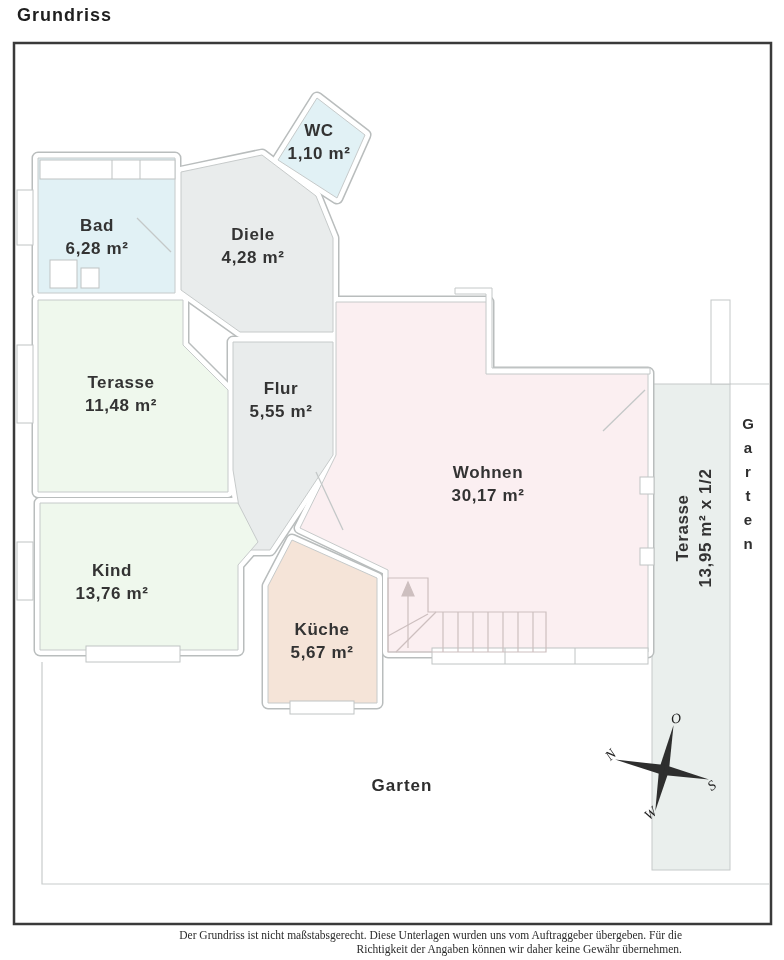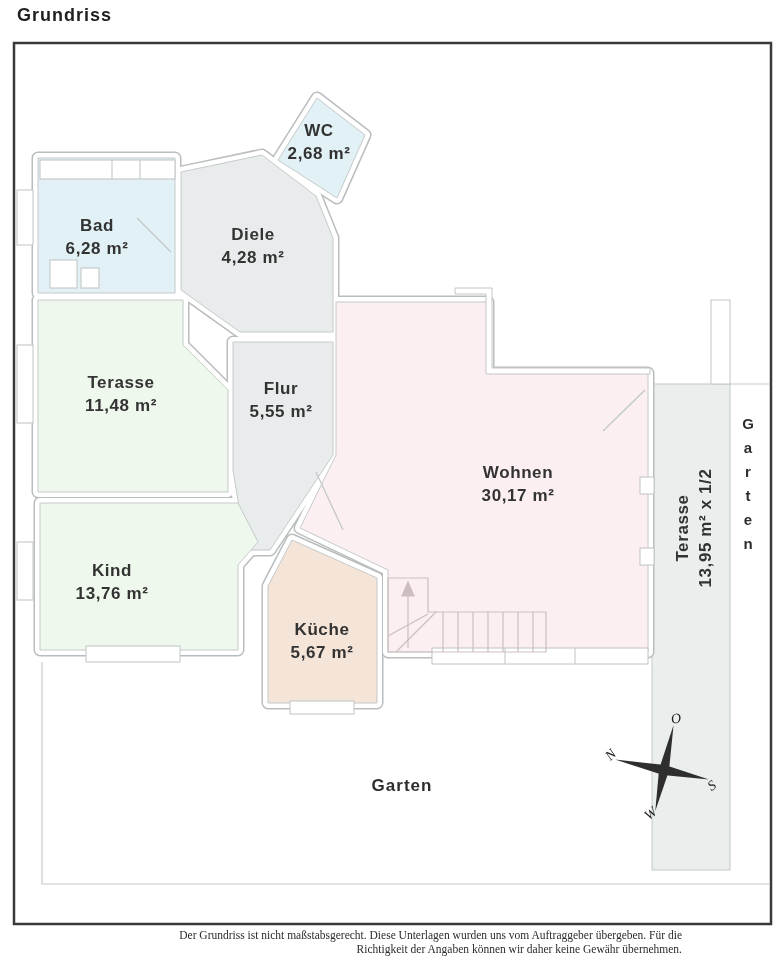--- a/index.html
+++ b/index.html
@@ -128,35 +128,35 @@
 </svg>
 
 <div class="title">Grundriss</div>
 
 <div class="room-label" style="left:97px;top:237px">
   <span>Bad</span>
   <span>6,28 m²</span>
 </div>
 <div class="room-label" style="left:319px;top:142px">
   <span>WC</span>
-  <span>2,68 m²</span>
+  <span>1,10 m²</span>
 </div>
 <div class="room-label" style="left:253px;top:246px">
   <span>Diele</span>
   <span>4,28 m²</span>
 </div>
 <div class="room-label" style="left:121px;top:394px">
   <span>Terasse</span>
   <span>11,48 m²</span>
 </div>
 <div class="room-label" style="left:281px;top:400px">
   <span>Flur</span>
   <span>5,55 m²</span>
 </div>
-<div class="room-label" style="left:518px;top:484px">
+<div class="room-label" style="left:488px;top:484px">
   <span>Wohnen</span>
   <span>30,17 m²</span>
 </div>
 <div class="room-label" style="left:112px;top:582px">
   <span>Kind</span>
   <span>13,76 m²</span>
 </div>
 <div class="room-label" style="left:322px;top:641px">
   <span>Küche</span>
   <span>5,67 m²</span>

